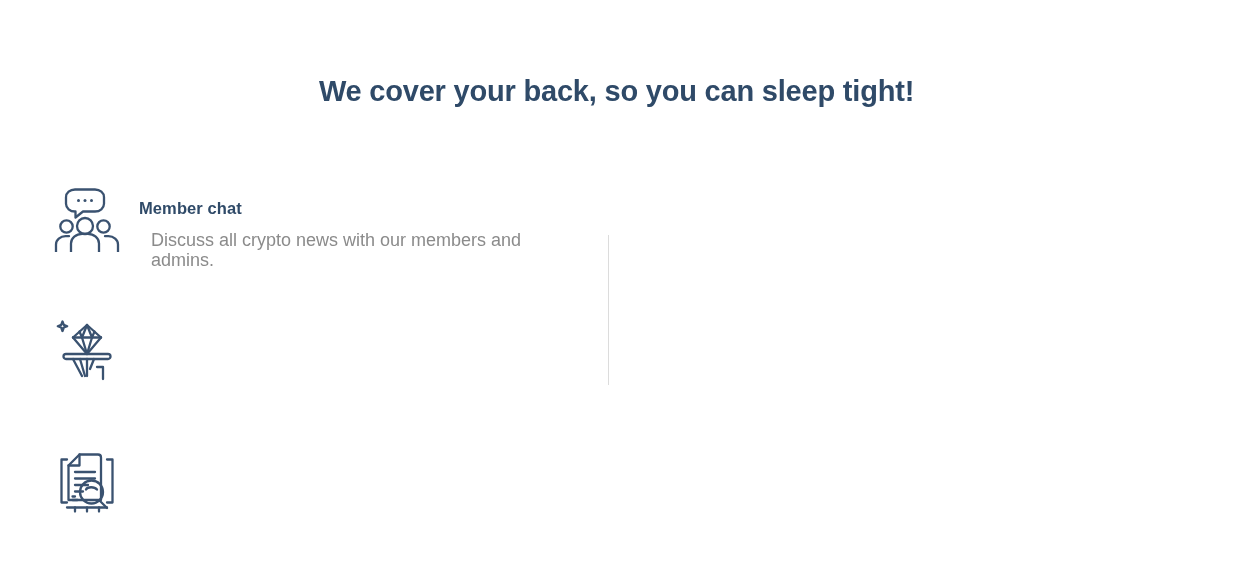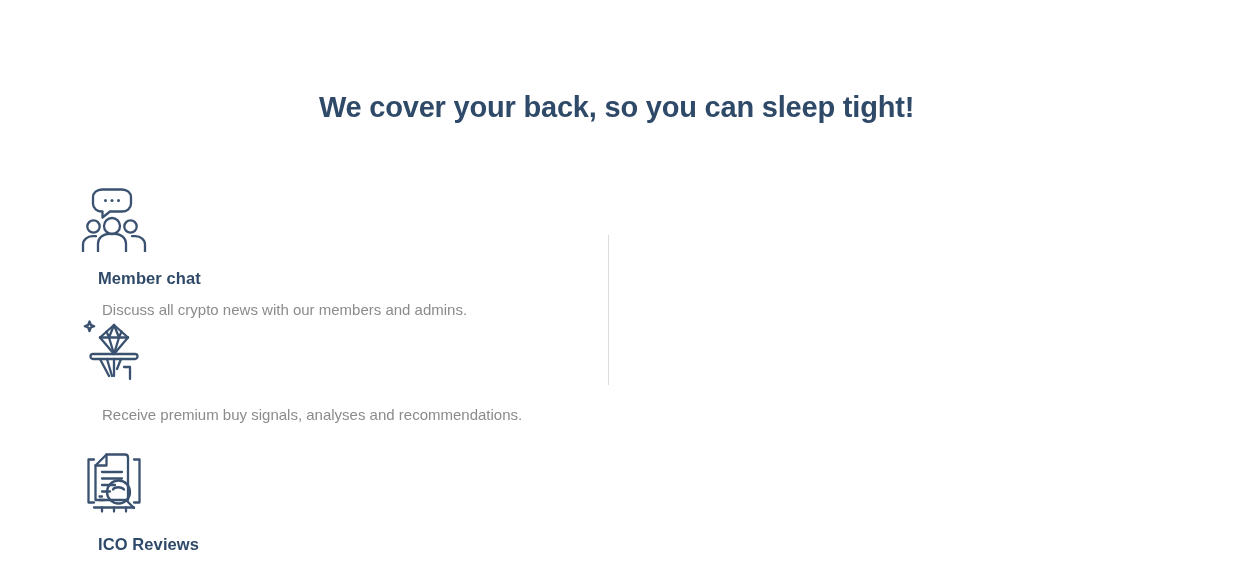--- a/index.html
+++ b/index.html
@@ -18,21 +18,21 @@
   .page {
     width: 1233px;
     height: 562px;
     position: relative;
     background: #ffffff;
   }
 
   
   .heading {
     position: absolute;
-    top: 64px;
+    top: 48px;
     left: 0;
     width: 1233px;
     text-align: center;
     font-size: 29px;
     font-weight: bold;
     color: #2f4a68;
     letter-spacing: -0.2px;
     line-height: 38px;
   }
 
@@ -45,21 +45,21 @@
     display: grid;
     grid-template-columns: 608px 625px;
     grid-template-rows: 133px 133px 133px;
   }
 
   .feature {
     display: flex;
     align-items: flex-start;
     box-sizing: border-box;
   }
-  .feature.col-left  { padding-left: 80px; flex-direction: column; }
+  .feature.col-left  { padding-left: 53px; }
   .feature.col-right { padding-left: 639px; }
 
   .ft-icon {
     width: 68px;
     height: 68px;
     flex: 0 0 68px;
     margin-top: 2px;
     color: #3a5270;
   }
   .ft-icon svg { display: block; width: 68px; height: 68px; }
@@ -73,24 +73,24 @@
   .ft-title {
     font-size: 16.5px;
     font-weight: bold;
     color: #2f4a68;
     line-height: 20px;
     margin: 0 0 12px 0;
     letter-spacing: 0.1px;
   }
 
   .ft-desc {
-    font-size: 15px;
+    font-size: 18px;
     color: #8b8b8b;
     line-height: 20px;
-    margin: 4px;
+    margin: 12px;
     font-weight: normal;
   }
 
   
   .divider {
     position: absolute;
     left: 608px;
     top: 235px;
     width: 1px;
     height: 150px;
@@ -146,21 +146,20 @@
           <path d="M29 20.5L34 37l5-16.5"></path>
           <path d="M13 37h42a2.5 2.5 0 010 5H13a2.5 2.5 0 010-5z"></path>
           <path d="M20 42l9 17"></path>
           <path d="M27 42l5 17"></path>
           <path d="M34 42v17"></path>
           <path d="M41 42l-4 10"></path>
           <path d="M44 50h6v12"></path>
         </svg>
       </div>
       <div class="ft-body">
-        <div class="ft-desc">Receive premium buy signals, analyses and recommendations.</div>
       </div>
     </div>
 
     <div class="feature col-right">
       
       
     </div>
 
     <div class="feature col-left">
       <div class="ft-icon">
@@ -172,21 +171,20 @@
           <path d="M26.5 4.5H45c1.7 0 3 1.3 3 3v42.5H15.5V15.5z"></path>
           <path d="M26.5 4.5v11h-11"></path>
           <path d="M22 22h20M22 28.5h20M22 35h13M22 41.5h8"></path>
           <path d="M19.5 46.5h2.5M19.5 50h5"></path>
           <circle cx="38.5" cy="42" r="11.5"></circle>
           <path d="M46.5 50.5L54 58"></path>
           <path d="M33 39.5c1.5-3 8.5-3 11 0"></path>
         </svg>
       </div>
       <div class="ft-body">
-        <div class="ft-title">ICO Reviews</div>
       </div>
     </div>
 
     <div class="feature col-right">
       
       
     </div>
 
   </div>
 </div>

